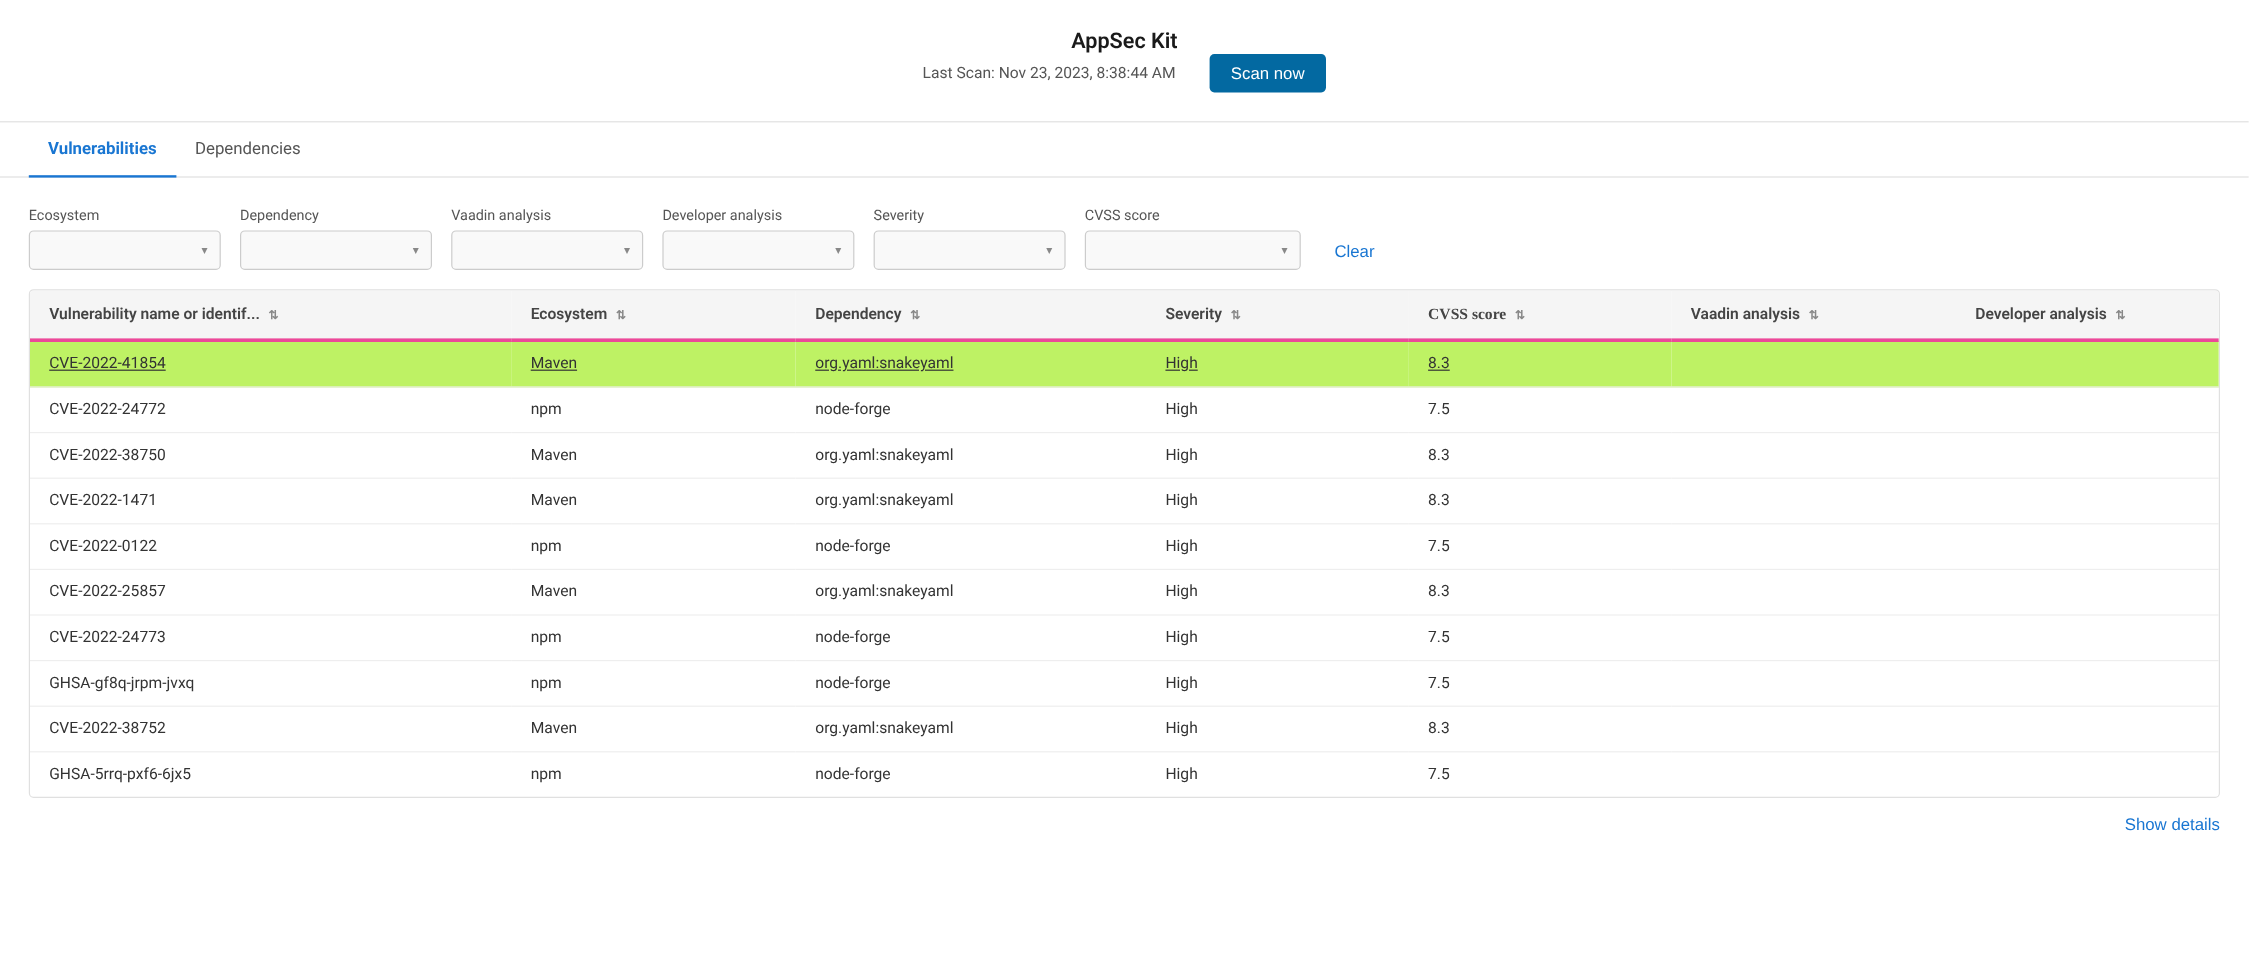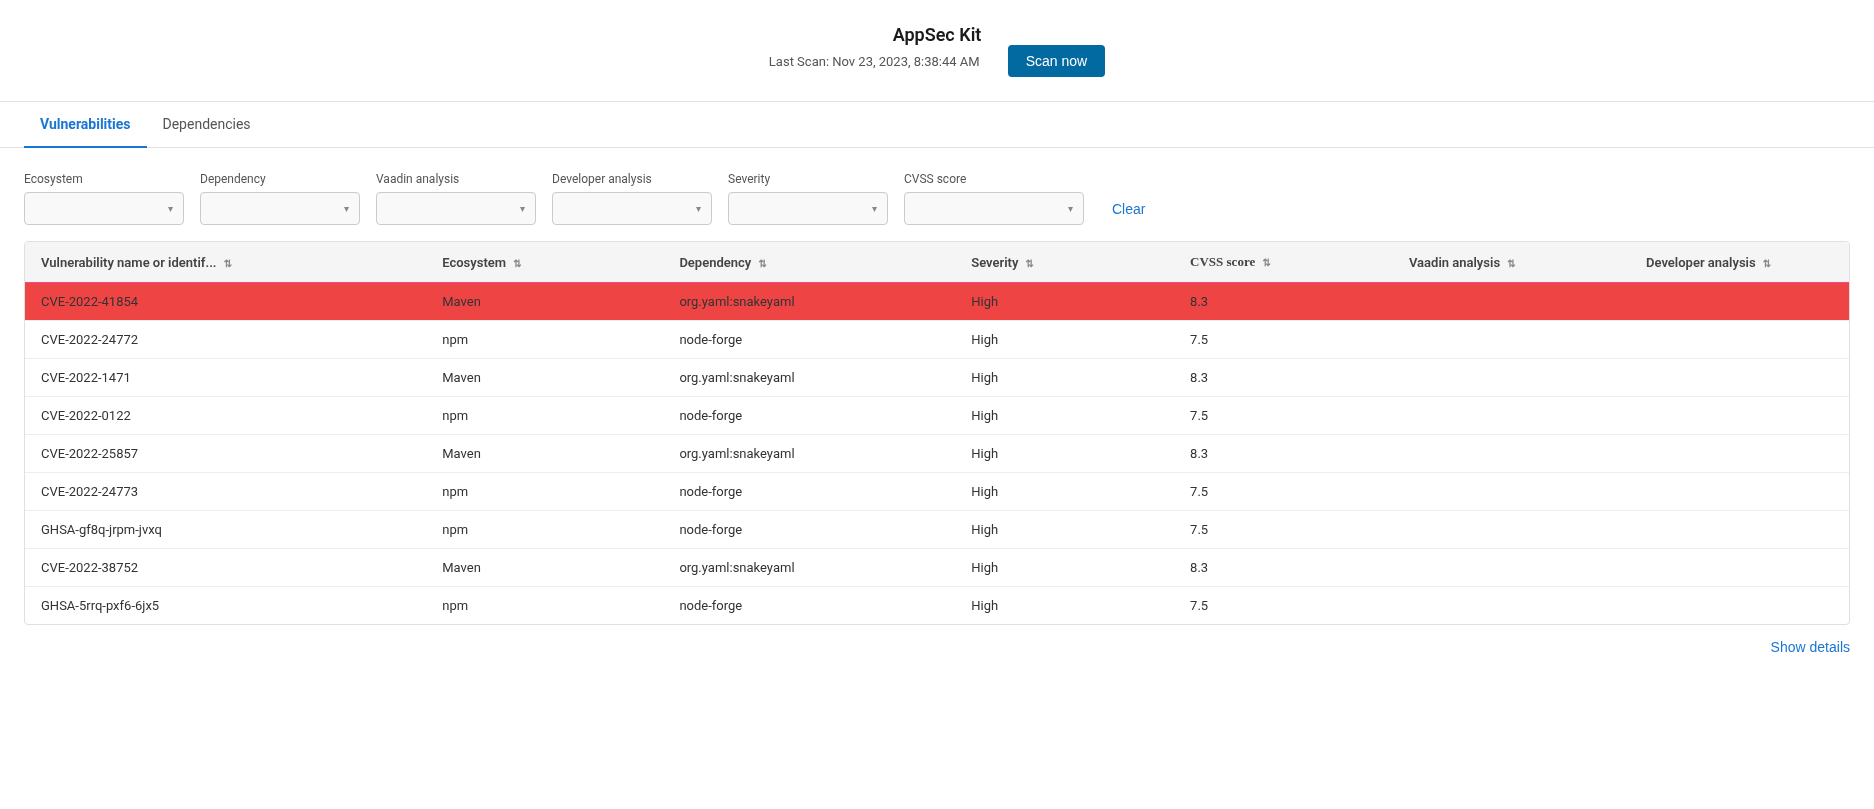--- a/index.html
+++ b/index.html
@@ -111,21 +111,21 @@
       border-radius: 4px;
       overflow: hidden;
     }
     .vuln-table {
       width: 100%;
       border-collapse: collapse;
       font-size: 13px;
     }
     .vuln-table thead tr {
       background: #f5f5f5;
-      border-bottom: 1px solid #ec4899;
+      border-bottom: 3px solid #ec4899;
     }
     .vuln-table thead th {
       padding: 12px 16px;
       text-align: left;
       font-weight: 600;
       color: #444;
       white-space: nowrap;
       cursor: pointer;
       user-select: none;
     }
@@ -135,21 +135,22 @@
       font-size: 10px;
       color: #888;
     }
     .vuln-table tbody tr {
       border-bottom: 1px solid #eee;
     }
     .vuln-table tbody tr:last-child {
       border-bottom: none;
     }
     .vuln-table tbody tr.selected {
-      background: #ef4444;
+      background: #bef264;
+      text-decoration: underline;
     }
     .vuln-table tbody td {
       padding: 11px 16px;
       color: #333;
     }
     .vuln-name-col { width: 22%; }
     .ecosystem-col { width: 13%; }
     .dependency-col { width: 16%; }
     .severity-col { width: 12%; }
     .cvss-col { width: 12%; font-family: Liberation Serif, serif; }
@@ -296,20 +297,29 @@
           <tr>
             <td>CVE-2022-24772</td>
             <td>npm</td>
             <td>node-forge</td>
             <td>High</td>
             <td>7.5</td>
             <td></td>
             <td></td>
           </tr>
           <tr>
+            <td>CVE-2022-38750</td>
+            <td>Maven</td>
+            <td>org.yaml:snakeyaml</td>
+            <td>High</td>
+            <td>8.3</td>
+            <td></td>
+            <td></td>
+          </tr>
+          <tr>
             <td>CVE-2022-1471</td>
             <td>Maven</td>
             <td>org.yaml:snakeyaml</td>
             <td>High</td>
             <td>8.3</td>
             <td></td>
             <td></td>
           </tr>
           <tr>
             <td>CVE-2022-0122</td>

